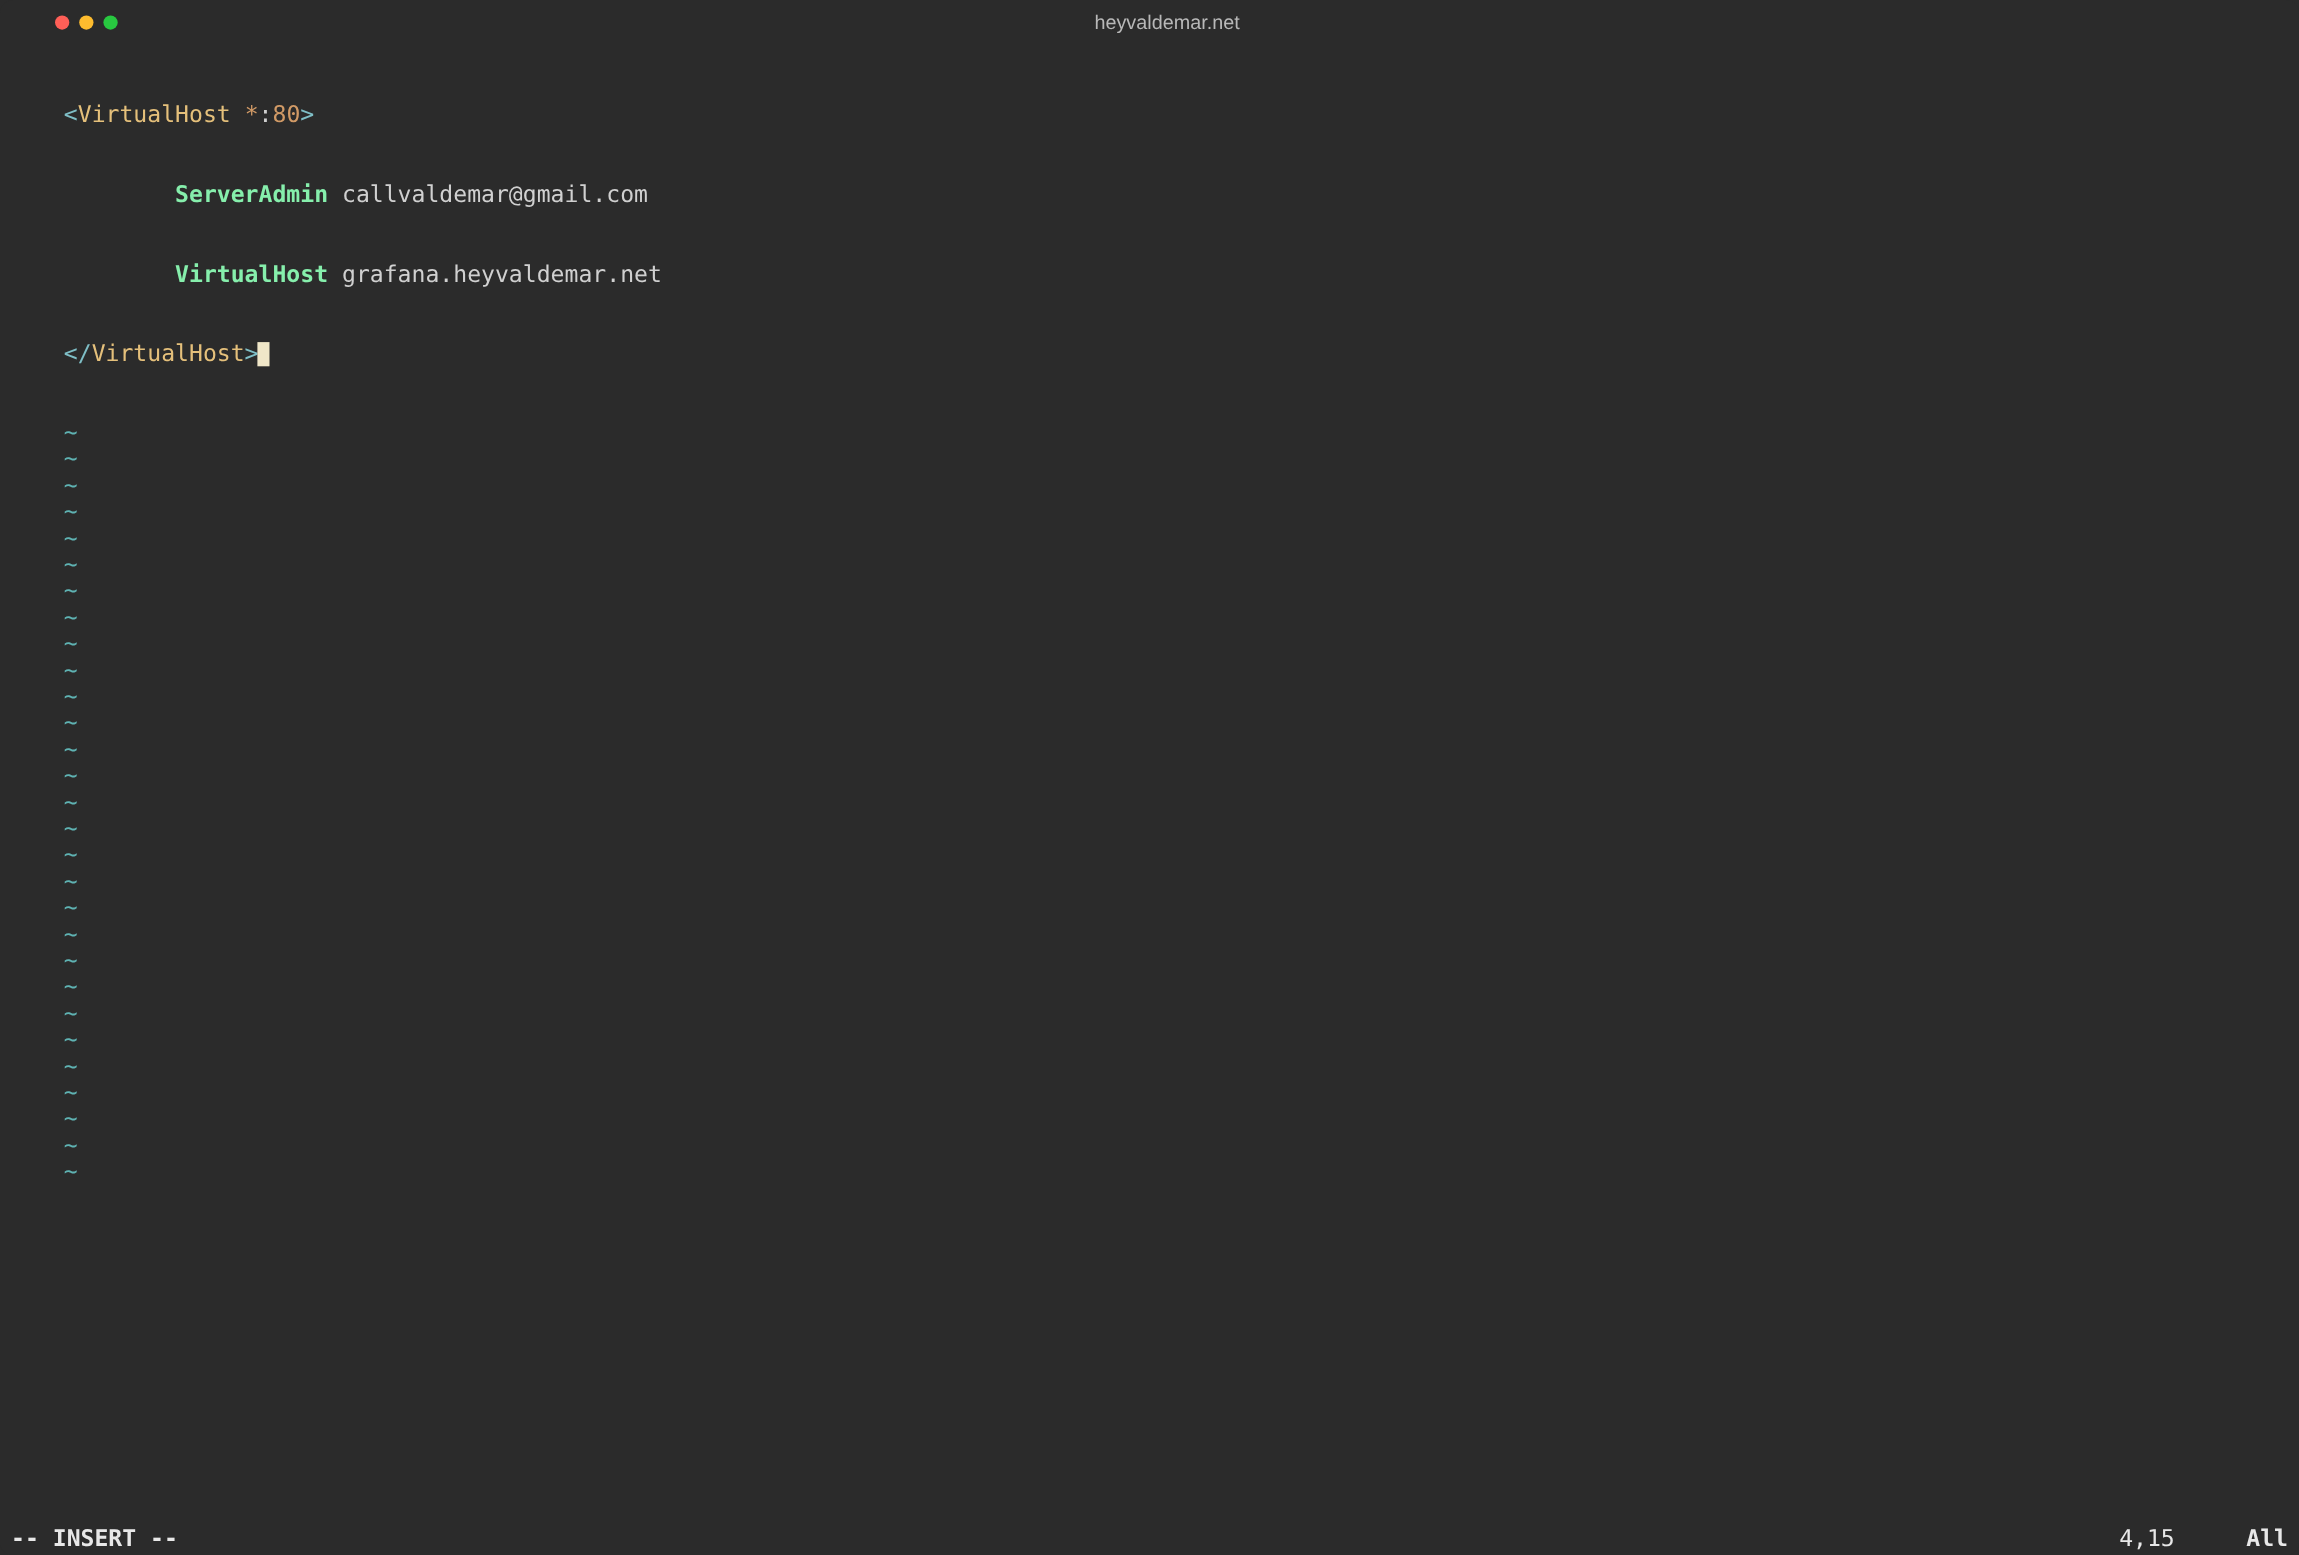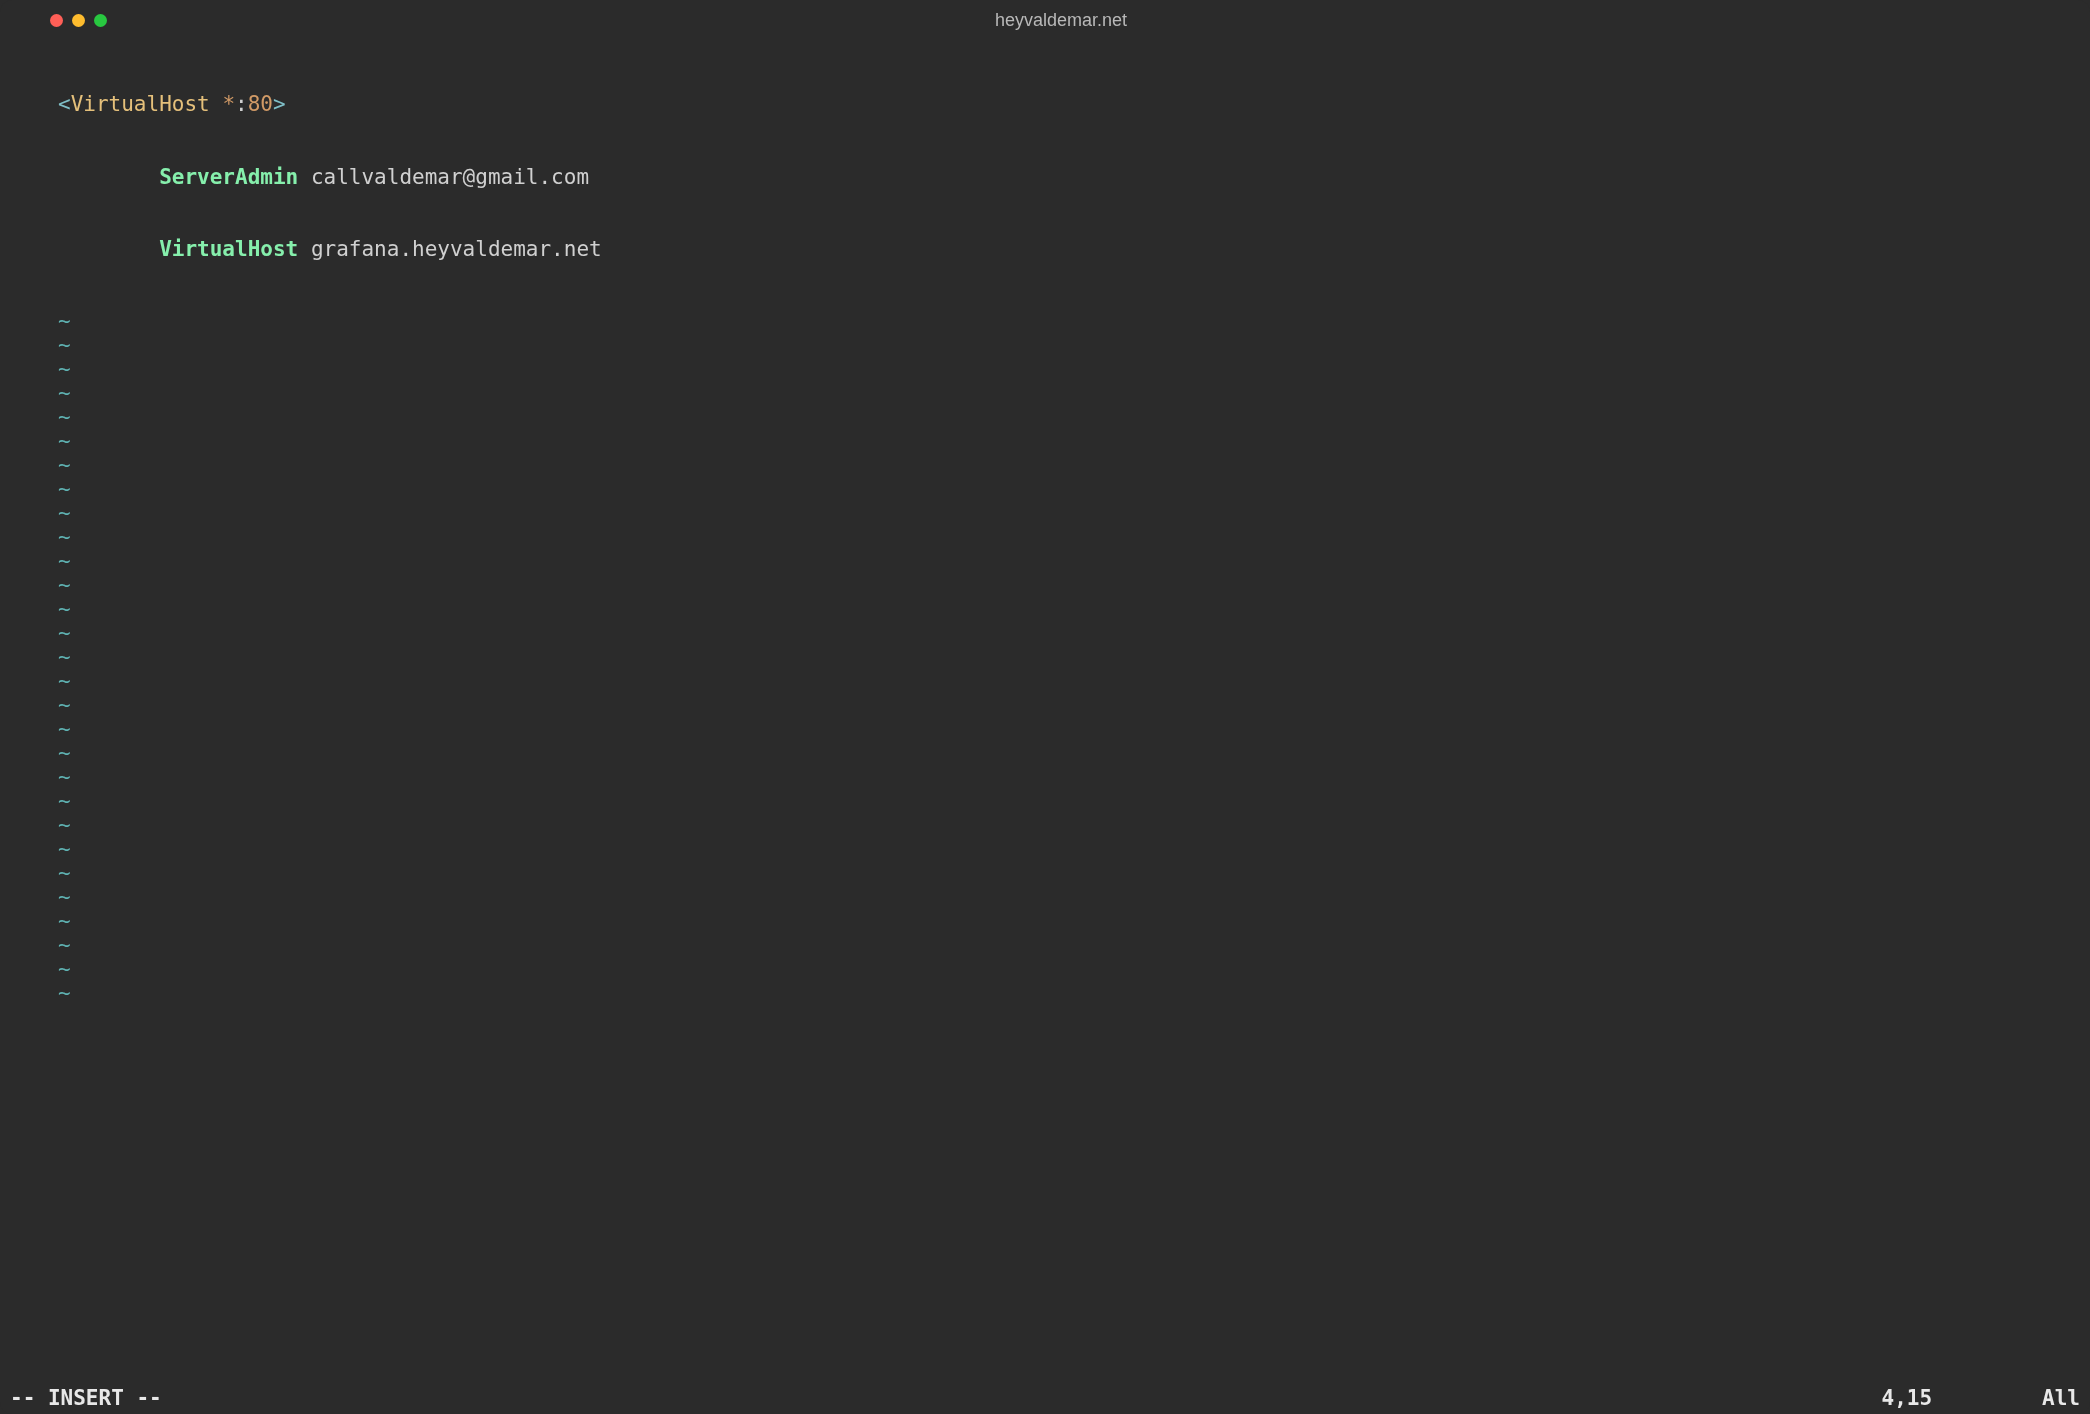--- a/index.html
+++ b/index.html
@@ -89,41 +89,42 @@
     height: 28px;
     display: flex;
     align-items: center;
     padding: 0 10px 4px 10px;
     color: #e8e8e8;
     font-weight: 600;
     flex-shrink: 0;
   }
   .status-left { flex: 0 0 auto; text-align: center; }
   .status-spacer { flex: 1; }
-  .status-pos { margin-right: 110px; font-weight: 700; }
+  .status-pos { margin-right: 65px; font-weight: 400; }
   .status-pct { font-weight: 700; }
 </style>
 </head>
 <body>
 
 <div class="window">
 
   <div class="titlebar">
     <div class="traffic-lights">
       <div class="traffic-light tl-red"></div>
       <div class="traffic-light tl-yellow"></div>
       <div class="traffic-light tl-green"></div>
     </div>
     <div class="title">heyvaldemar.net</div>
   </div>
 
   <div class="editor">
     <div class="line"><span class="tok-angle">&lt;</span><span class="tok-tag">VirtualHost</span><span> </span><span class="tok-star">*</span><span class="tok-value">:</span><span class="tok-num">80</span><span class="tok-angle">&gt;</span></div>
     <div class="line"><span>        </span><span class="tok-attr">ServerAdmin</span><span> </span><span class="tok-value">callvaldemar@gmail.com</span></div>
     <div class="line"><span>        </span><span class="tok-attr">VirtualHost</span><span> </span><span class="tok-value">grafana.heyvaldemar.net</span></div>
+    <div class="line"><span class="tok-angle">&lt;/</span><span class="tok-tag">VirtualHost</span><span class="tok-angle">&gt;</span><span class="cursor"></span></div>
     <div id="tilde-container"><div class="tilde">~</div><div class="tilde">~</div><div class="tilde">~</div><div class="tilde">~</div><div class="tilde">~</div><div class="tilde">~</div><div class="tilde">~</div><div class="tilde">~</div><div class="tilde">~</div><div class="tilde">~</div><div class="tilde">~</div><div class="tilde">~</div><div class="tilde">~</div><div class="tilde">~</div><div class="tilde">~</div><div class="tilde">~</div><div class="tilde">~</div><div class="tilde">~</div><div class="tilde">~</div><div class="tilde">~</div><div class="tilde">~</div><div class="tilde">~</div><div class="tilde">~</div><div class="tilde">~</div><div class="tilde">~</div><div class="tilde">~</div><div class="tilde">~</div><div class="tilde">~</div><div class="tilde">~</div></div>
   </div>
 
   <div class="statusbar">
     <span class="status-left">-- INSERT --</span>
     <span class="status-spacer"></span>
     <span class="status-pos">4,15</span>
     <span class="status-pct">All</span>
   </div>
 

